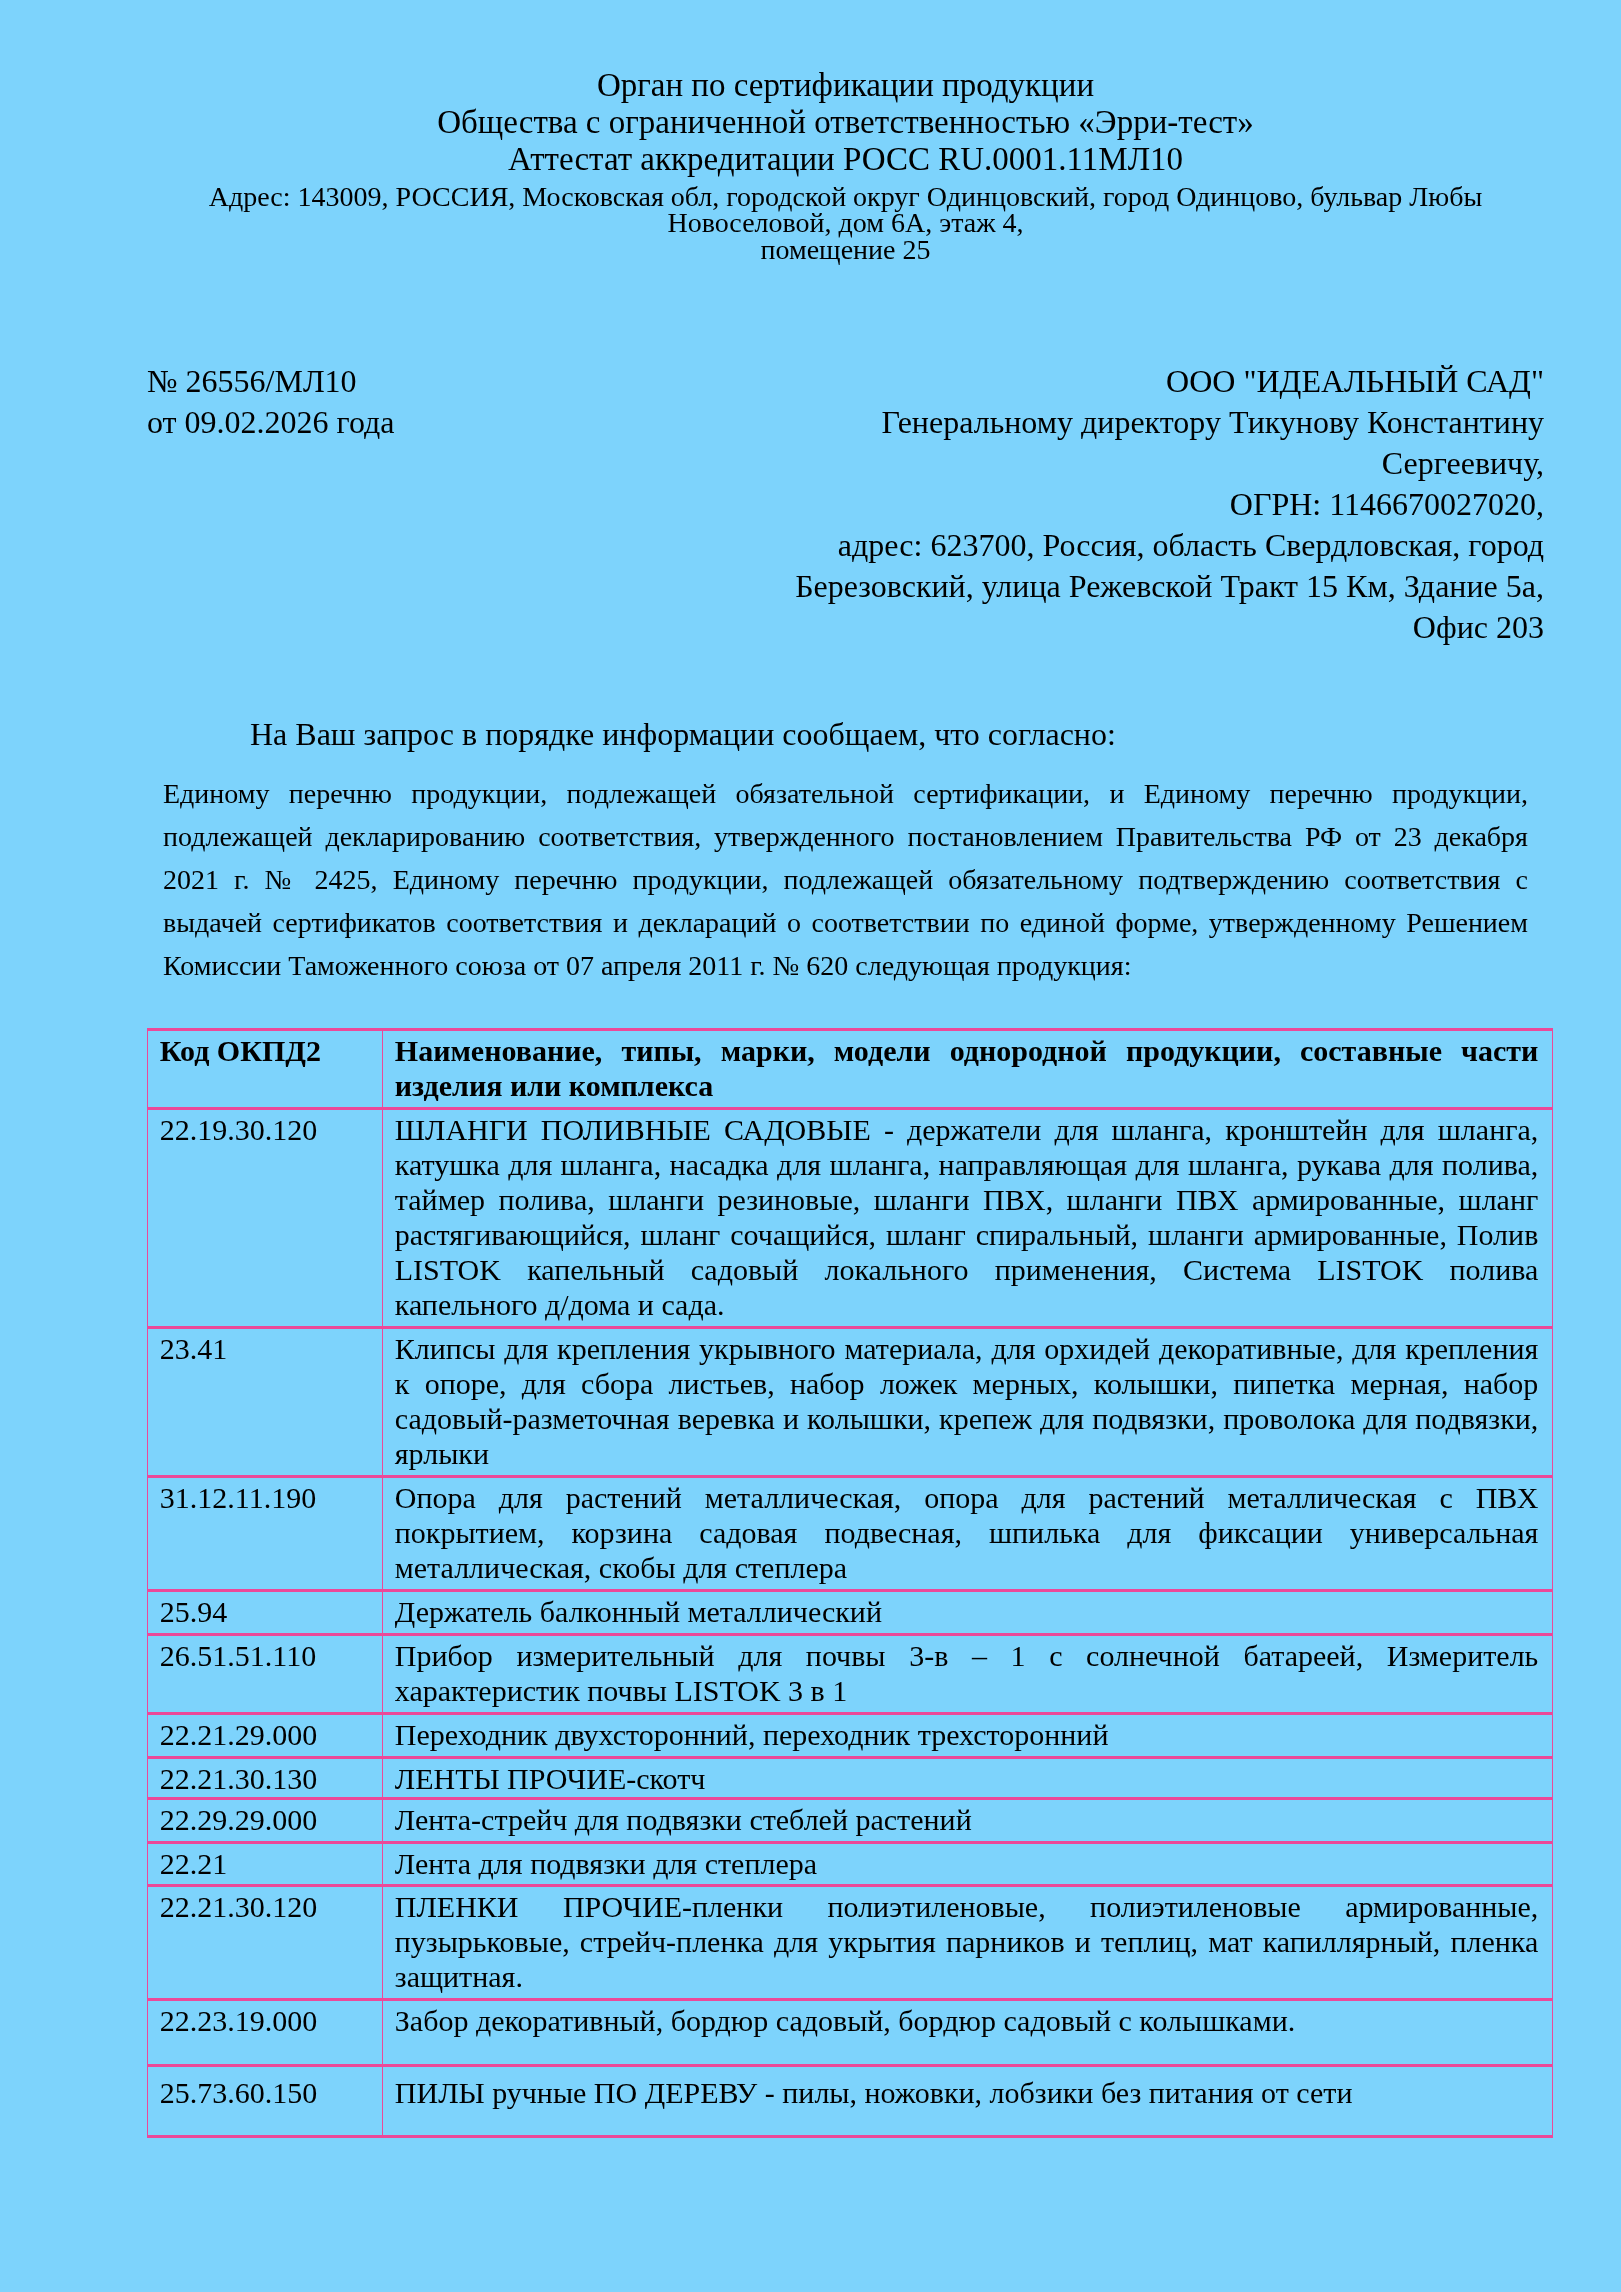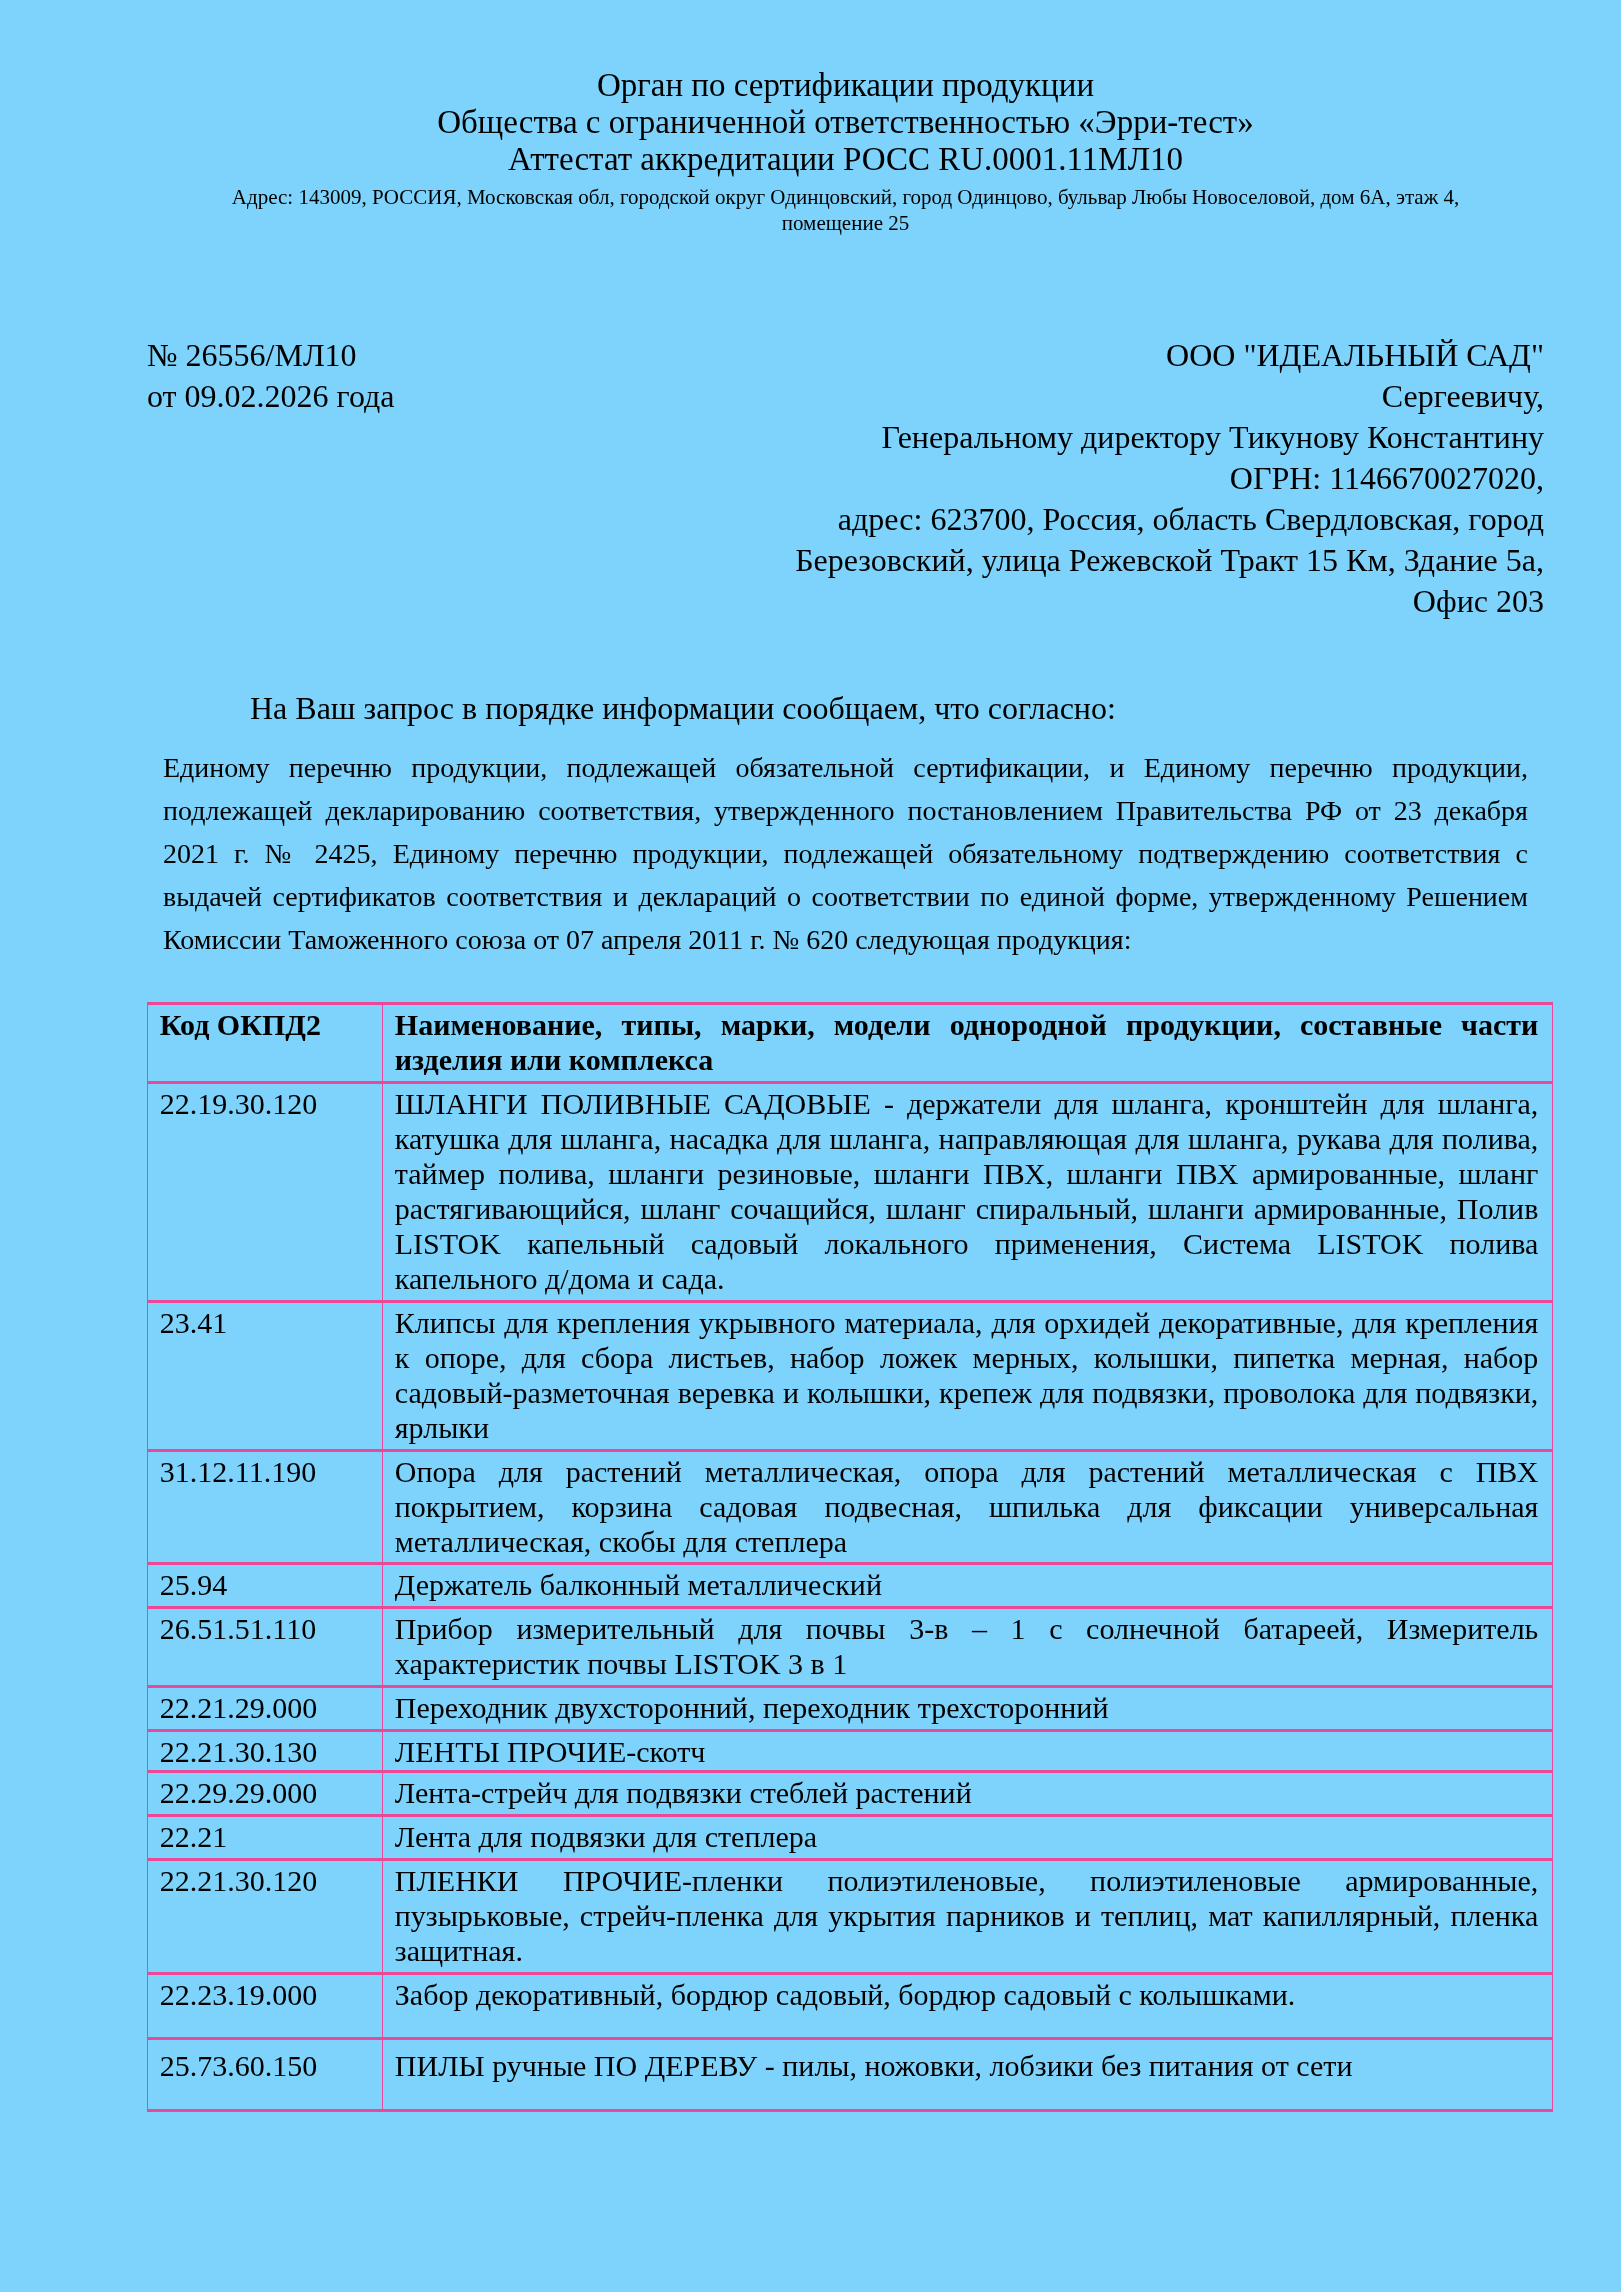--- a/index.html
+++ b/index.html
@@ -18,21 +18,21 @@
     padding: 67px 77px 0 147px;
     overflow: hidden;
   }
   
   .org-header { text-align: center; }
   .org-line {
     font-size: 33px;
     line-height: 37px;
   }
   .org-small {
-    font-size: 21px;
+    font-size: 28px;
     line-height: 26.5px;
     margin-top: 0;
   }
   .org-small-block { margin-top: 5.9px; text-align: center; }
   
   .letter-meta {
     margin-top: 98px;
     display: flex;
     justify-content: space-between;
     align-items: flex-start;
@@ -101,22 +101,22 @@
     </div>
   </header>
 
   <section class="letter-meta">
     <div class="ref-block">
       <div>№ 26556/МЛ10</div>
       <div>от 09.02.2026 года</div>
     </div>
     <div class="recipient-block">
       <div>ООО "ИДЕАЛЬНЫЙ САД"</div>
+      <div>Генеральному директору Тикунову Константину</div>
       <div>Сергеевичу,</div>
-      <div>Генеральному директору Тикунову Константину</div>
       <div>ОГРН: 1146670027020,</div>
       <div>адрес: 623700, Россия, область Свердловская, город</div>
       <div>Березовский, улица Режевской Тракт 15 Км, Здание 5а,</div>
       <div>Офис 203</div>
     </div>
   </section>
 
   <p class="intro">На Ваш запрос в порядке информации сообщаем, что согласно:</p>
   <p class="body-par">Единому перечню продукции, подлежащей обязательной сертификации, и Единому перечню продукции, подлежащей декларированию соответствия, утвержденного постановлением Правительства РФ от 23 декабря 2021 г. № 2425, Единому перечню продукции, подлежащей обязательному подтверждению соответствия с выдачей сертификатов соответствия и деклараций о соответствии по единой форме, утвержденному Решением Комиссии Таможенного союза от 07 апреля 2011 г. № 620 следующая продукция:</p>
 

